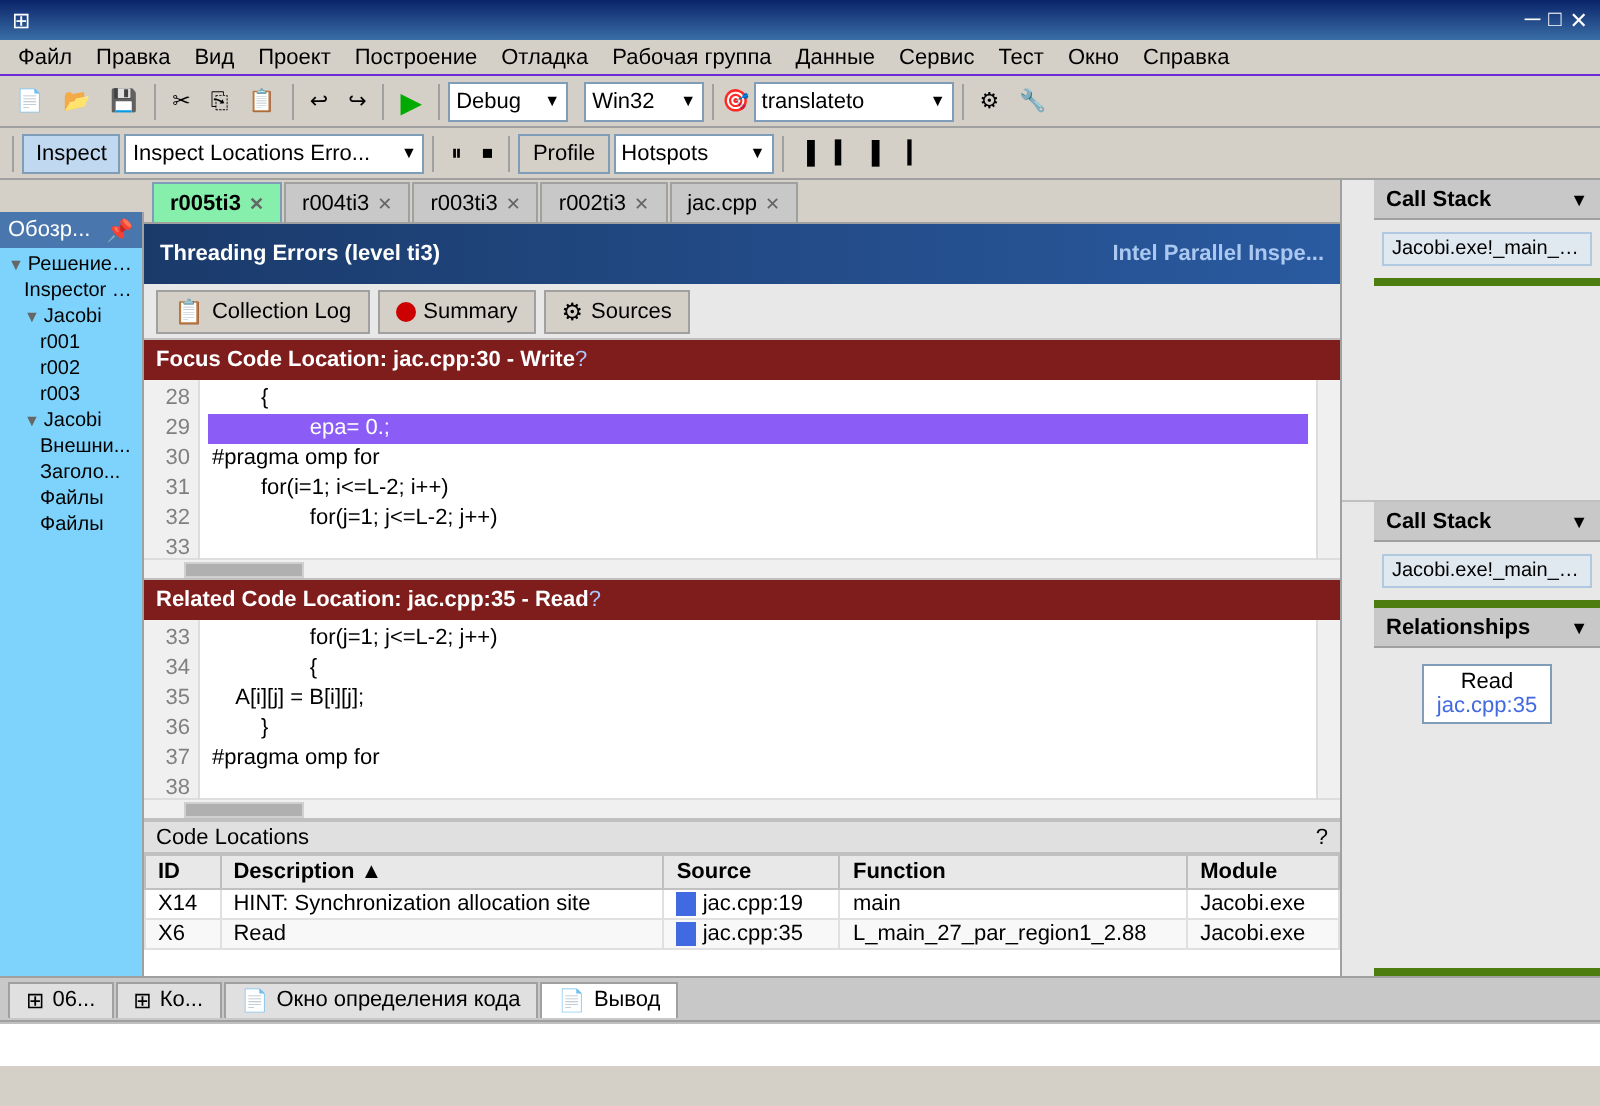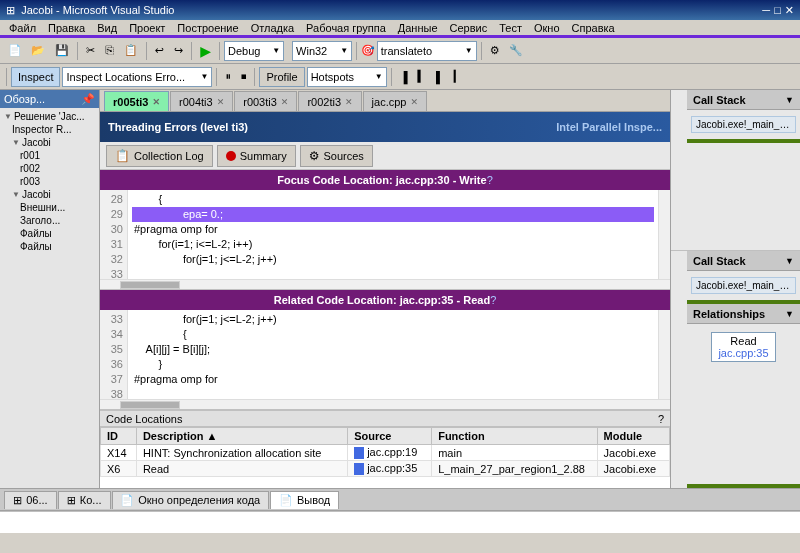--- a/index.html
+++ b/index.html
@@ -2,40 +2,40 @@
 <html><head>
   <meta charset="utf-8">
   <style>
     * { box-sizing: border-box; margin: 0; padding: 0; font-family: 'Segoe UI', Tahoma, sans-serif; font-size: 11px; }
     body { width: 800px; height: 553px; overflow: hidden; background: #d4d0c8; }
 
     
     .title-bar { background: linear-gradient(to bottom, #0a246a, #3a6ea5); color: white; padding: 3px 6px; display: flex; align-items: center; gap: 6px; height: 20px; }
 
     
-    .menu-bar { background: #d4d0c8; border-bottom: 3px solid #6d28d9; padding: 2px 4px; display: flex; gap: 2px; height: 18px; align-items: center; }
+    .menu-bar { background: #d4d0c8; border-bottom: 1px solid #6d28d9; padding: 2px 4px; display: flex; gap: 2px; height: 18px; align-items: center; }
     .menu-item { padding: 1px 5px; cursor: pointer; font-size: 11px; }
 
     
     .toolbar-area { background: #d4d0c8; border-bottom: 1px solid #a0a0a0; display: flex; align-items: center; gap: 2px; padding: 2px 4px; height: 26px; flex-wrap: wrap; }
     .tb-btn { background: #d4d0c8; border: 1px solid transparent; padding: 1px 3px; cursor: pointer; display: inline-flex; align-items: center; font-size: 11px; height: 20px; }
     .tb-sep { width: 1px; height: 18px; background: #a0a0a0; margin: 0 2px; }
     .tb-dropdown { background: white; border: 1px solid #7f9db9; padding: 1px 3px; height: 20px; font-size: 11px; min-width: 60px; display: inline-flex; align-items: center; justify-content: space-between; }
     .tb-dropdown-arrow { font-size: 8px; margin-left: 4px; }
 
     
     .toolbar2 { background: #d4d0c8; border-bottom: 1px solid #a0a0a0; display: flex; align-items: center; gap: 2px; padding: 2px 4px; height: 26px; }
     .inspect-btn { background: #d4d0c8; border: 1px solid #7f9db9; padding: 1px 6px; cursor: pointer; font-size: 11px; height: 20px; }
     .inspect-btn.active { background: #c0d8f0; }
 
     
     .main-container { display: flex; height: 398px; }
 
     
-    .sidebar { width: 100px; background: #e5e5e5; border-right: 1px solid #a0a0a0; overflow: hidden; }
+    .sidebar { width: 72px; background: #7dd3fc; border-right: 1px solid #a0a0a0; overflow: hidden; margin-top: 16px; }
     .sidebar-header { background: #4a76ae; color: white; padding: 2px 4px; font-size: 10px; display: flex; justify-content: space-between; align-items: center; height: 18px; }
     .sidebar-tree { padding: 2px; overflow: auto; height: calc(100% - 18px); }
     .tree-item { display: flex; align-items: center; gap: 2px; padding: 1px 2px; cursor: pointer; white-space: nowrap; overflow: hidden; }
     .tree-arrow { font-size: 8px; color: #666; }
     .tree-label { font-size: 10px; overflow: hidden; text-overflow: ellipsis; }
     .tree-indent { margin-left: 8px; }
     .tree-indent2 { margin-left: 16px; }
 
     
     .tabs-area { flex: 1; display: flex; flex-direction: column; overflow: hidden; }
@@ -49,21 +49,21 @@
 
     
     .intel-header { background: linear-gradient(to right, #1a3a6a, #2a5aa0); color: white; padding: 4px 8px; font-size: 13px; font-weight: bold; height: 30px; display: flex; align-items: center; }
     .intel-logo { font-size: 11px; color: #aac8f0; margin-left: auto; }
 
     
     .content-toolbar { background: #e8e8e8; border-bottom: 1px solid #c0c0c0; display: flex; align-items: center; gap: 4px; padding: 3px 6px; height: 28px; }
     .ct-btn { background: #d4d0c8; border: 1px solid #a0a0a0; padding: 2px 8px; cursor: pointer; display: flex; align-items: center; gap: 4px; height: 22px; font-size: 11px; }
     .ct-btn .icon { font-size: 12px; }
     .code-panel { flex: 1; display: flex; flex-direction: column; border-bottom: 1px solid #c0c0c0; overflow: hidden; min-height: 120px; }
-    .code-panel-header { background: #701a75; color: white; padding: 2px 6px; font-size: 11px; display: flex; align-items: center; justify-content: center; height: 20px; }
+    .code-panel-header { background: #7f1d1d; color: white; padding: 2px 6px; font-size: 11px; display: flex; align-items: center; justify-content: flex-start; height: 20px; }
     .code-panel-title { font-weight: bold; }
     .code-body { flex: 1; overflow: hidden; display: flex; }
     .line-numbers { background: #f0f0f0; border-right: 1px solid #ddd; padding: 2px 4px; text-align: right; color: #808080; font-family: monospace; font-size: 11px; min-width: 28px; line-height: 15px; }
     .code-content { flex: 1; overflow: auto; font-family: monospace; font-size: 11px; line-height: 15px; padding: 2px 4px; }
     .code-line { white-space: pre; padding: 0 2px; }
     .code-line.highlight-blue { background: #8b5cf6; color: white; }
     .code-scrollbar { width: 12px; background: #f0f0f0; border-left: 1px solid #ddd; }
 
     
     .table-panel { height: 100px; border-top: 1px solid #c0c0c0; display: flex; flex-direction: column; }
@@ -102,21 +102,20 @@
     ::-webkit-scrollbar-thumb { background: #b0b0b0; border: 1px solid #d0d0d0; }
     
     .h-scroll { height: 10px; background: #f0f0f0; border-top: 1px solid #ddd; display: flex; align-items: center; }
     .h-scroll-thumb { height: 8px; width: 60px; background: #b0b0b0; border: 1px solid #d0d0d0; margin-left: 20px; }
   </style>
 </head>
 <body>
 
 <div class="title-bar">
   <span>⊞</span>
-  <span>Jacobi - Microsoft Visual Studio</span>
   <span style="margin-left:auto; display:flex; gap:4px;">
     <span style="cursor:pointer;">─</span>
     <span style="cursor:pointer;">□</span>
     <span style="cursor:pointer;">✕</span>
   </span>
 </div>
 
 <div class="menu-bar">
   <span class="menu-item">Файл</span>
   <span class="menu-item">Правка</span>

